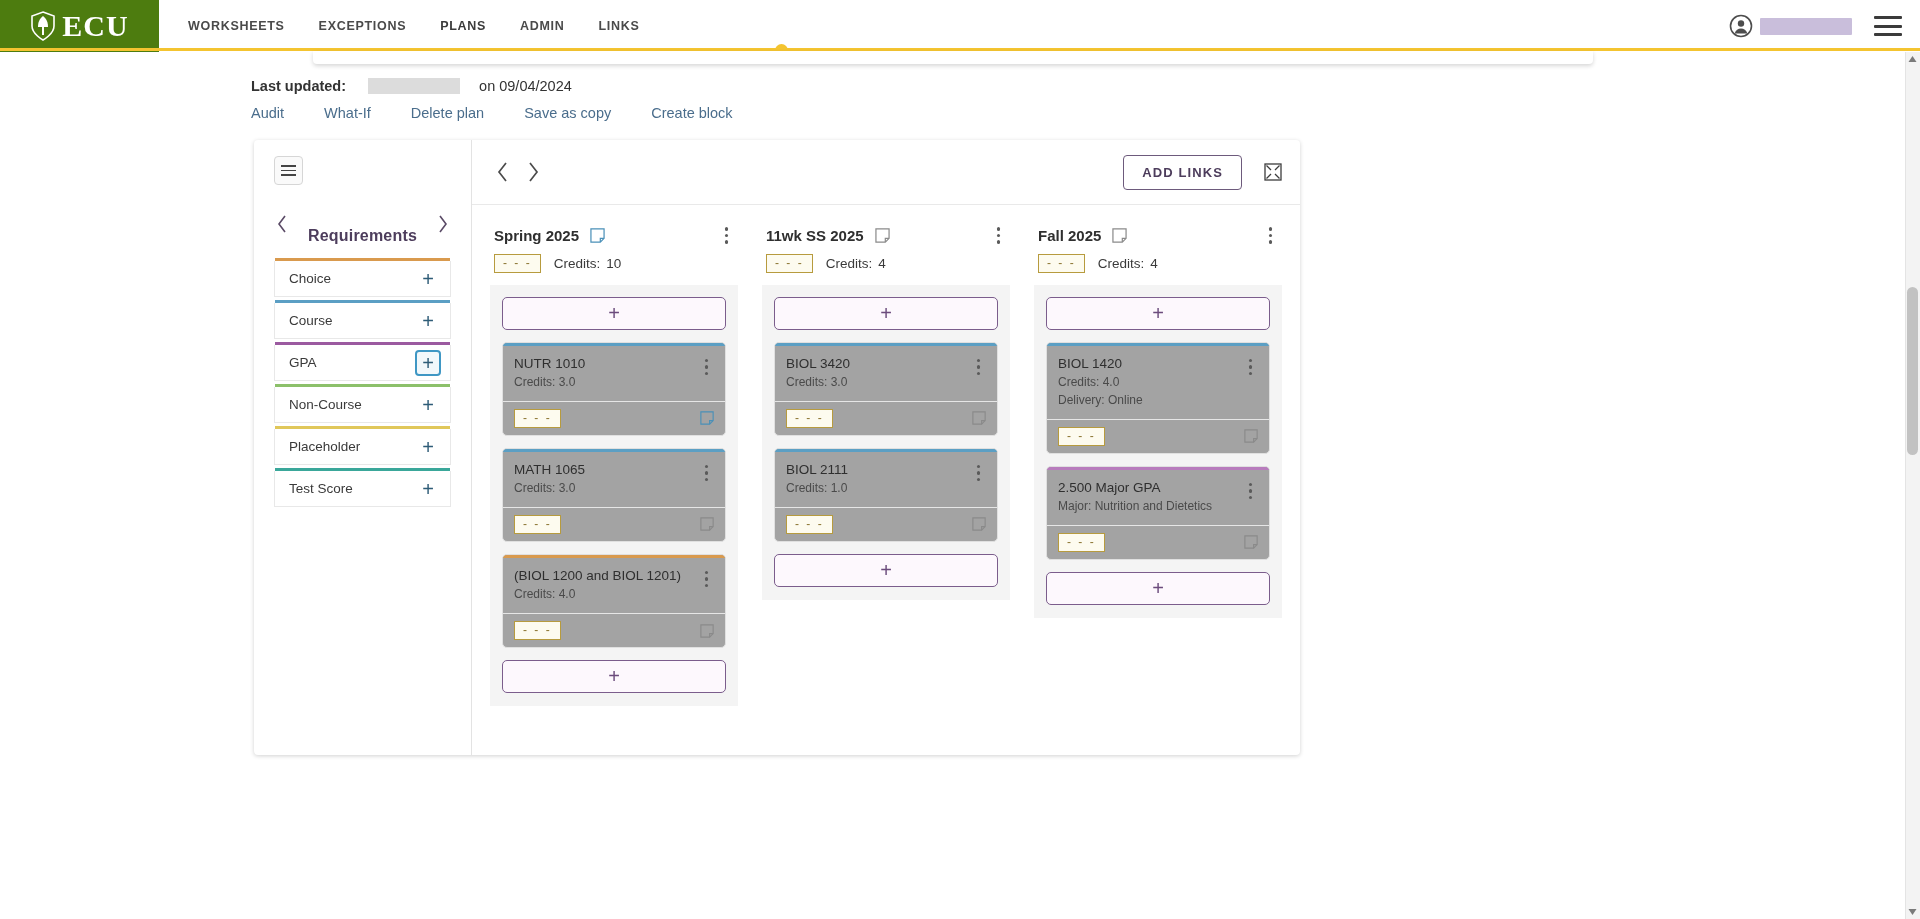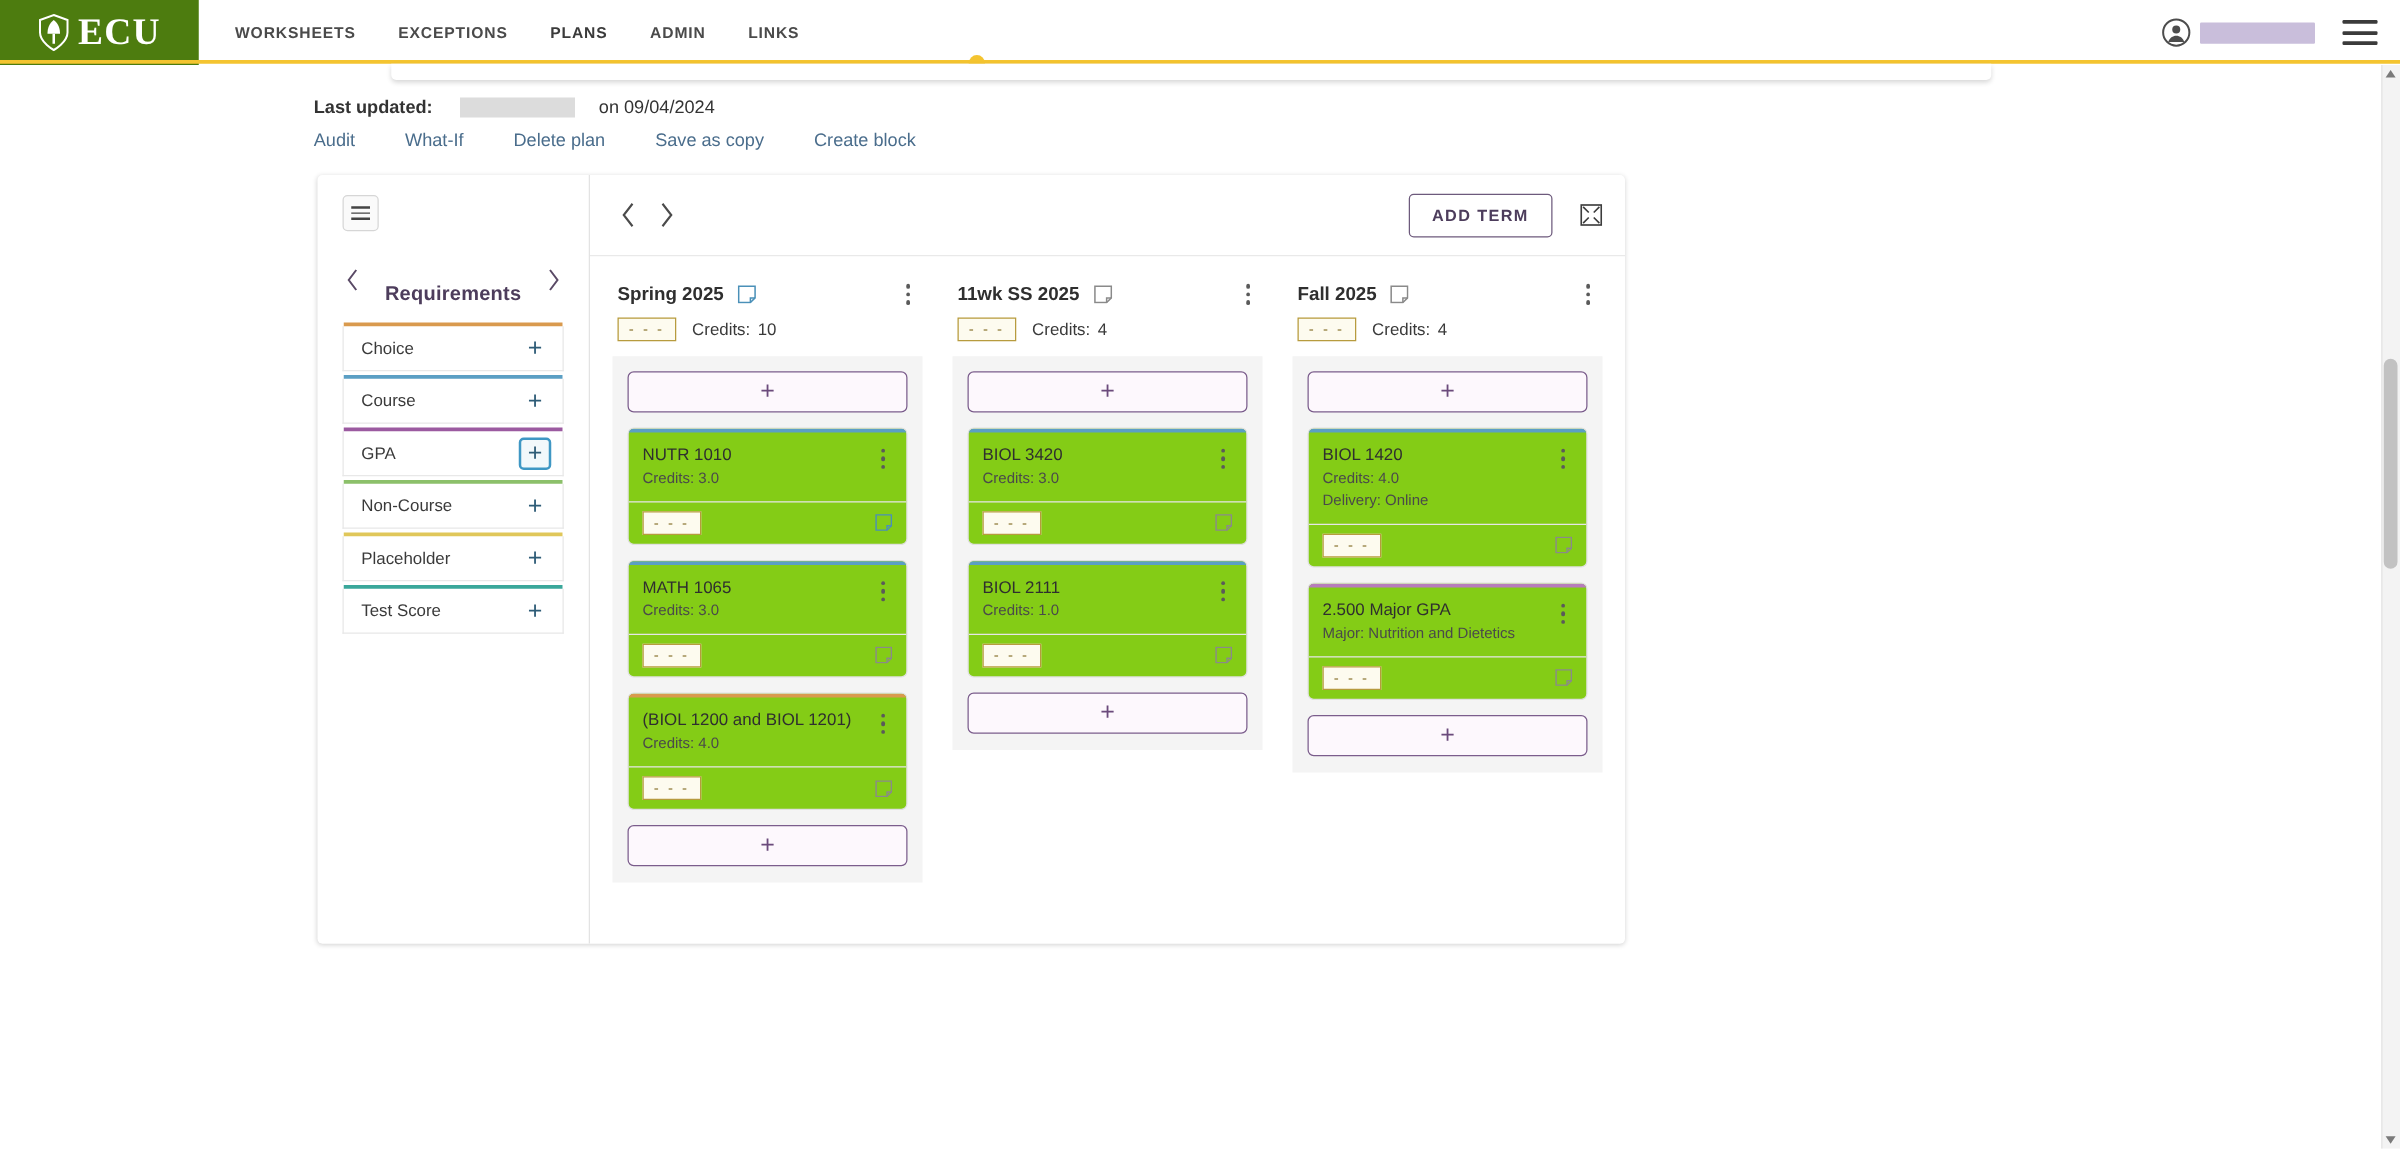--- a/index.html
+++ b/index.html
@@ -124,21 +124,21 @@
   .credits b { font-weight:400; margin-left:6px; }
 
   .term-body { background:#f4f4f4; margin-top:12px; padding:12px 12px 13px 12px; }
   .add-card {
     border:1px solid #7b5d8c; border-radius:5px; background:#fdf8fd; height:33px;
     display:flex; align-items:center; justify-content:center; color:#6b4b7c;
     font-size:20px; cursor:pointer; margin-bottom:12px;
   }
   .add-card.last { margin-bottom:0; }
   .card {
-    background:#84cc16; border:1px solid #e0e0e0; border-radius:5px; margin-bottom:12px;
+    background:#a3a3a3; border:1px solid #e0e0e0; border-radius:5px; margin-bottom:12px;
     position:relative; overflow:hidden;
   }
   .card .topbar-c { height:3px; width:100%; }
   .card-main { padding:9px 11px 10px 11px; display:flex; }
   .card-texts { flex:1; }
   .card-title { font-size:13.5px; color:#2f2f2f; line-height:1.35; }
   .card-meta { font-size:12px; color:#4a4a4a; line-height:1.5; }
   .card-foot {
     border-top:1px solid #e6e6e6; padding:7px 11px; display:flex; align-items:center; justify-content:space-between;
   }
@@ -269,21 +269,21 @@
         <svg viewBox="0 0 14 22" width="14" height="22">
             <path d="M10 2 L3 11 L10 20" fill="none" stroke="currentColor" stroke-width="1.7"></path>
           </svg>
       </span>
       <span class="arrow-btn">
         <svg viewBox="0 0 14 22" width="14" height="22">
             <path d="M4 2 L11 11 L4 20" fill="none" stroke="currentColor" stroke-width="1.7"></path>
           </svg>
       </span>
       <div class="board-head-right">
-        <button class="add-term-btn">ADD TERM</button>
+        <button class="add-term-btn">ADD LINKS</button>
         <span class="expand-icon">
           <svg viewBox="0 0 18 18" width="18" height="18">
             <rect x="1" y="1" width="16" height="16" fill="none" stroke="#3c3c3c" stroke-width="1.3"></rect>
             <path d="M2.5 2.5 L7 7 M15.5 2.5 L11 7 M2.5 15.5 L7 11 M15.5 15.5 L11 11" stroke="#3c3c3c" stroke-width="1.3"></path>
           </svg>
         </span>
       </div>
     </div>
     <div class="terms" id="terms">
         <div class="term">

